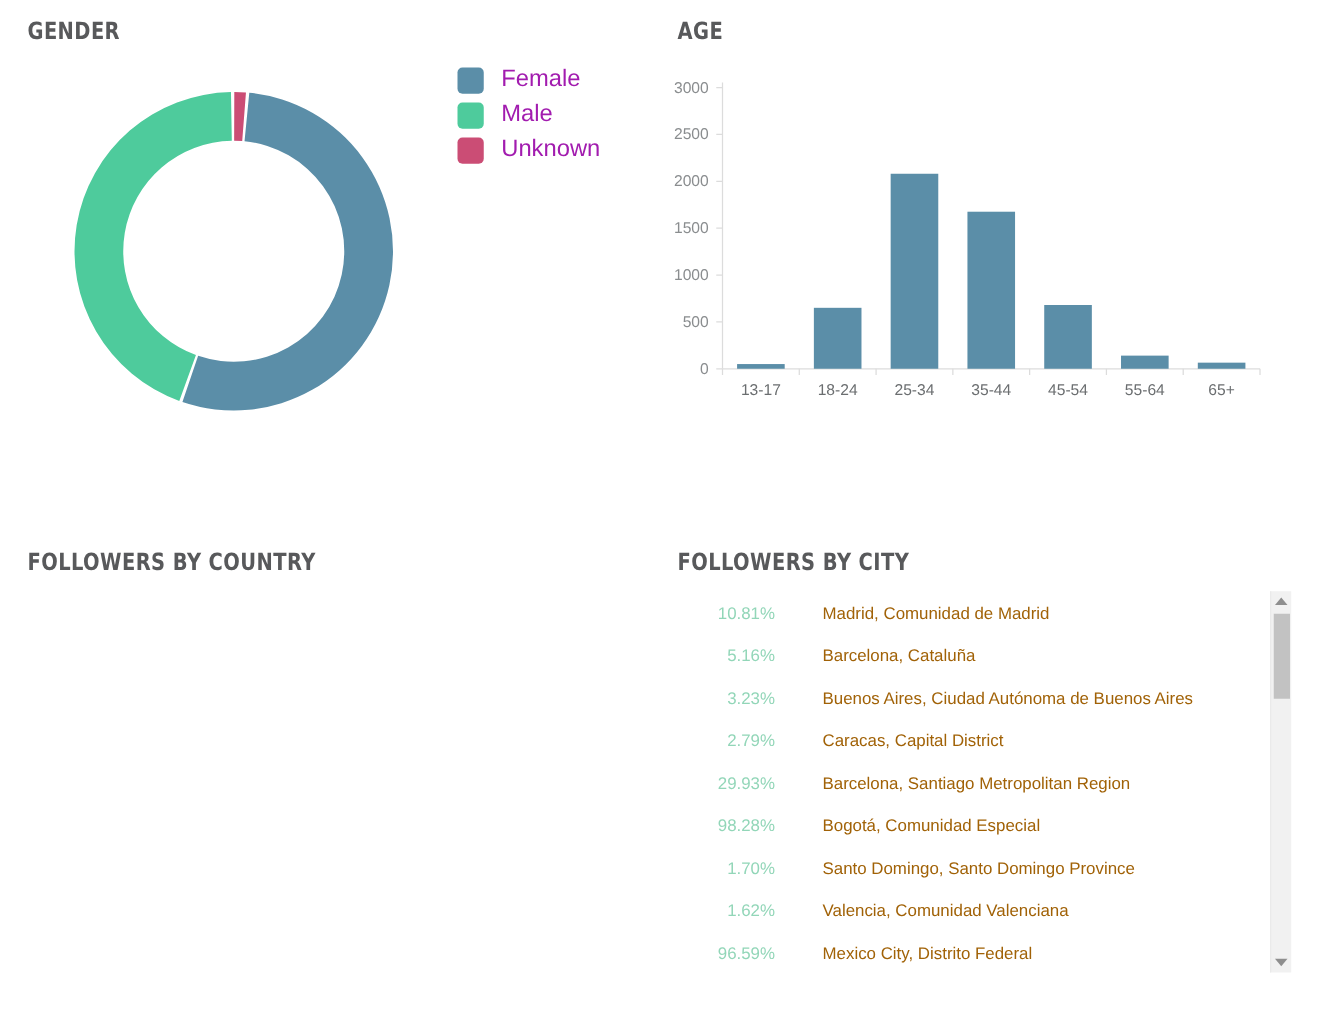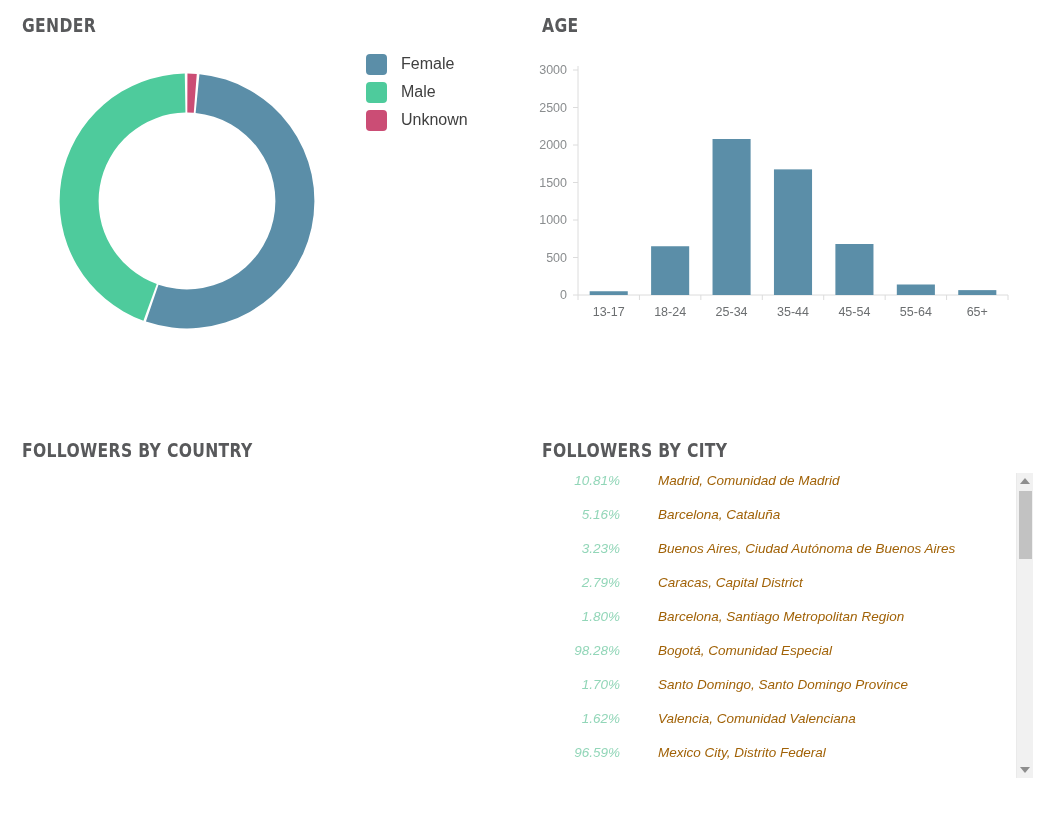--- a/index.html
+++ b/index.html
@@ -56,22 +56,22 @@
     height: 28px;
   }
   .legend-swatch {
     width: 21px;
     height: 21px;
     border-radius: 4px;
     flex: 0 0 auto;
   }
   .legend-label {
     margin-left: 14px;
-    font-size: 16px;
-    color: #404040;
+    font-size: 19px;
+    color: #a21caf;
     white-space: nowrap;
   }
 
   
   #age-chart { position: absolute; left: 0; top: 0; width: 529px; height: 410px; }
   #age-chart svg { display: block; }
   .ax-label {
     font-family: "Liberation Sans", sans-serif;
     font-size: 12.5px;
     fill: #8a8d8f;
@@ -87,23 +87,22 @@
   #city-list {
     position: absolute;
     left: 12px;
     top: 48px;
     width: 488px;
     height: 305px;
     overflow: hidden;
   }
   .city-row {
     display: flex;
-    align-items: flex-start;
+    align-items: center;
     height: 34px;
-    font-style: italic;
   }
   .city-pct {
     width: 78px;
     text-align: right;
     font-size: 13.5px;
     color: #92d6b8;
     flex: 0 0 auto;
   }
   .city-name {
     margin-left: 38px;
@@ -242,21 +241,21 @@
       </div>
       <div class="city-row">
         <span class="city-pct">3.23%</span>
         <span class="city-name">Buenos Aires, Ciudad Autónoma de Buenos Aires</span>
       </div>
       <div class="city-row">
         <span class="city-pct">2.79%</span>
         <span class="city-name">Caracas, Capital District</span>
       </div>
       <div class="city-row">
-        <span class="city-pct">1.80%</span>
+        <span class="city-pct">29.93%</span>
         <span class="city-name">Barcelona, Santiago Metropolitan Region</span>
       </div>
       <div class="city-row">
         <span class="city-pct">98.28%</span>
         <span class="city-name">Bogotá, Comunidad Especial</span>
       </div>
       <div class="city-row">
         <span class="city-pct">1.70%</span>
         <span class="city-name">Santo Domingo, Santo Domingo Province</span>
       </div>

